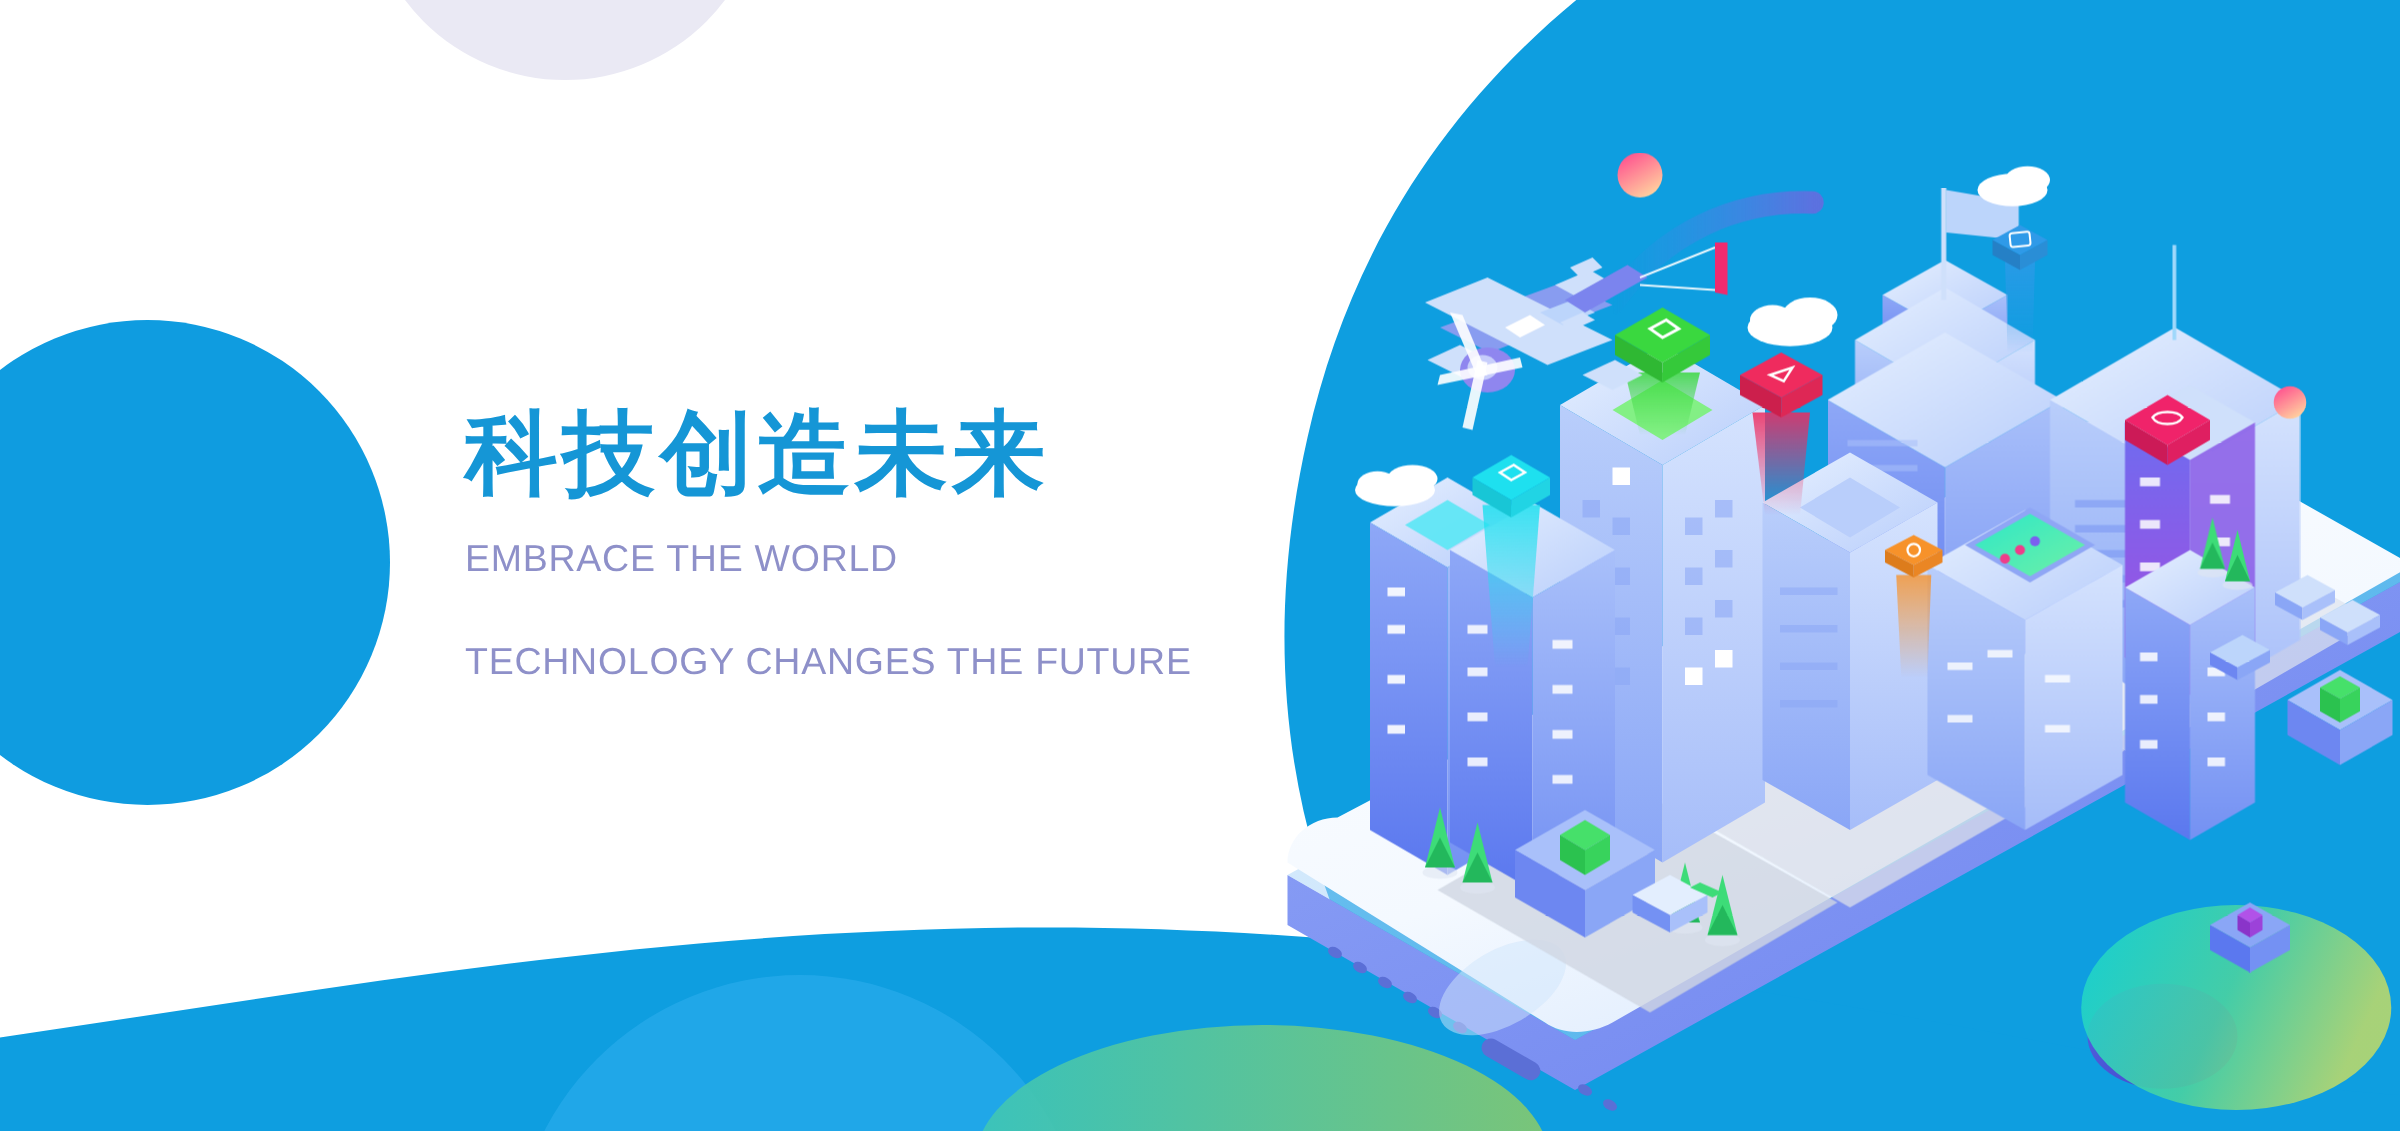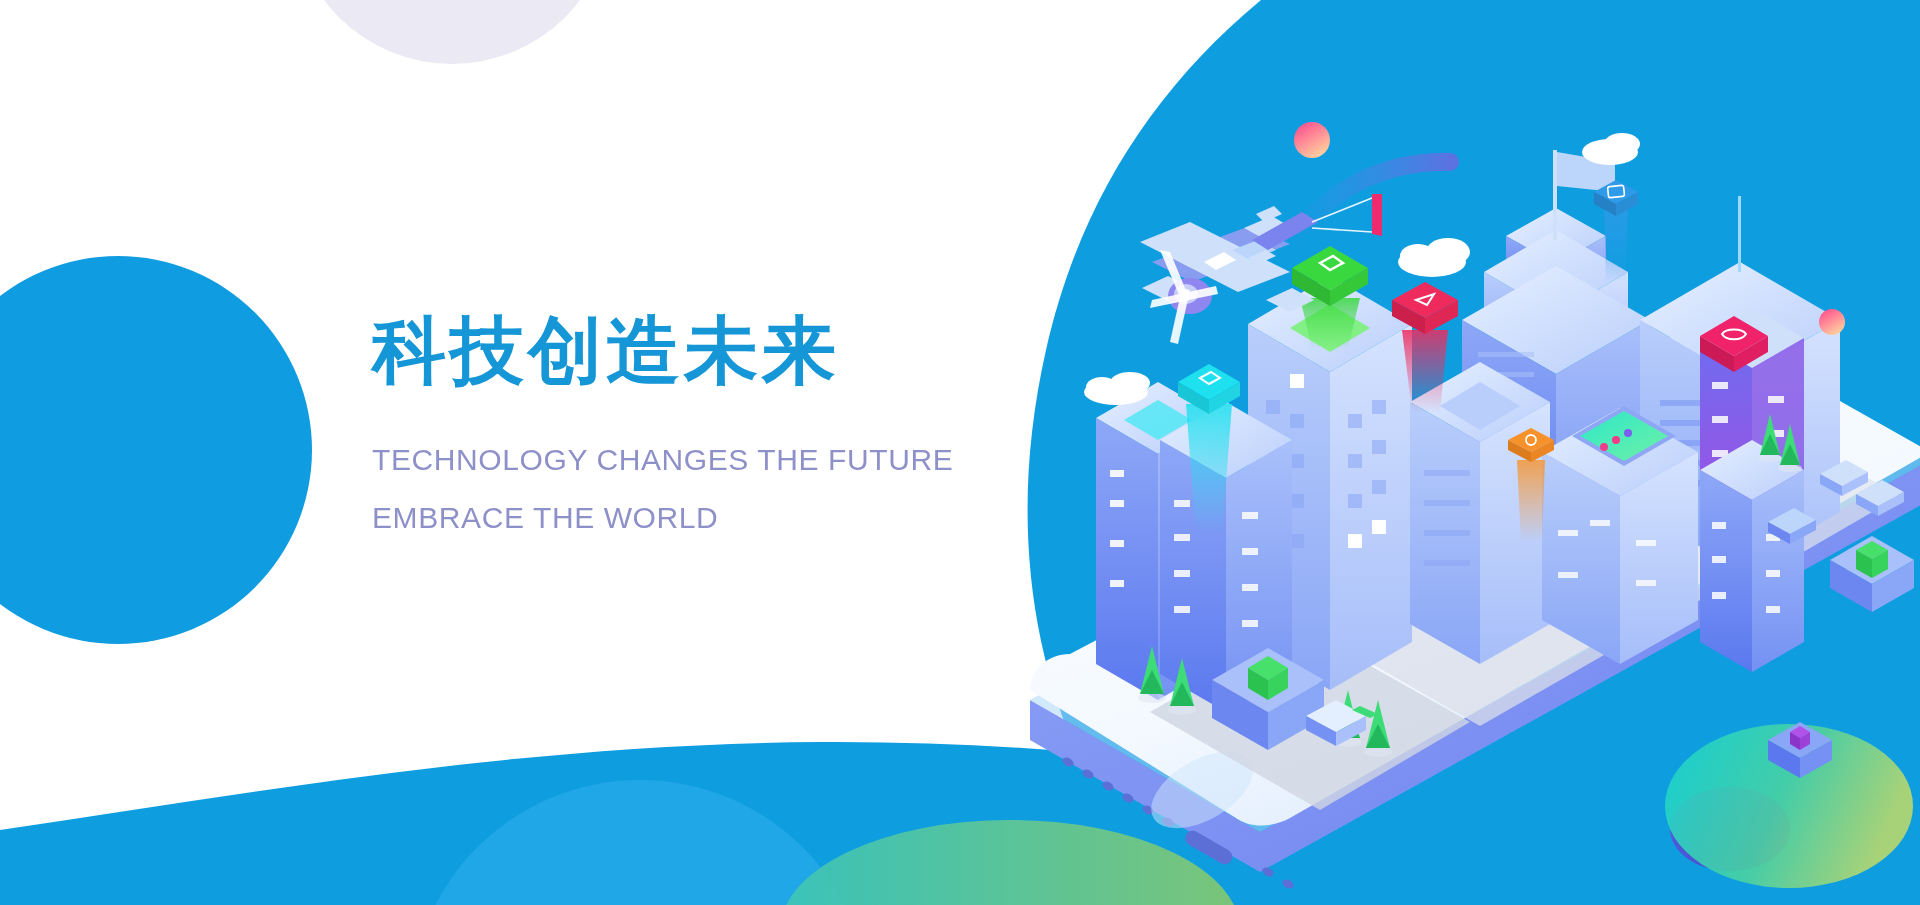--- a/index.html
+++ b/index.html
@@ -11,21 +11,21 @@
     position:relative;
   }
   #stage { position:absolute; inset:0; width:1920px; height:905px; overflow:hidden; background:#fff; }
 
   
   .bg-svg { position:absolute; inset:0; width:1920px; height:905px; }
 
   
   .text-block {
     position:absolute;
-    left:372px; top:300px;
+    left:372px; top:312px;
     width:700px;
     z-index:40;
   }
   .headline {
     font-size:74px;
     font-weight:bold;
     line-height:1.38;
     letter-spacing:4px;
     color:#1596d6;
     white-space:nowrap;
@@ -554,17 +554,17 @@
         <ellipse cx="1102" cy="387" rx="16" ry="10"></ellipse>
       </g>
     </g>
 
     <circle cx="1312" cy="140" r="18" fill="url(#gSphere)"></circle>
     <circle cx="1832" cy="322" r="13" fill="url(#gSphere)"></circle>
   </svg>
 
   <div class="text-block">
     <div class="headline">科技创造未来</div>
+    <div class="subline" style="margin-top:10px">EMBRACE THE WORLD</div>
     <div class="subline">TECHNOLOGY CHANGES THE FUTURE</div>
-    <div class="subline" style="margin-top:10px">EMBRACE THE WORLD</div>
   </div>
 
 </div>
 
 </body></html>

